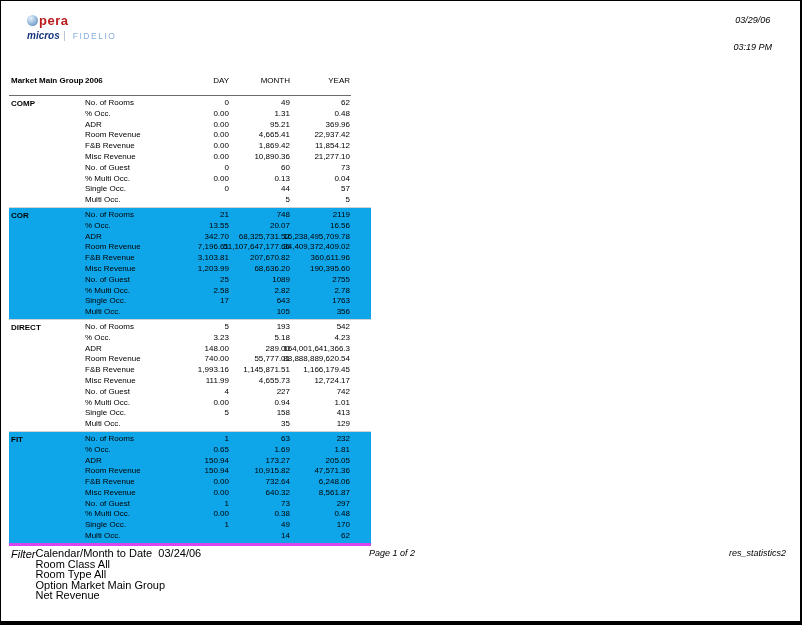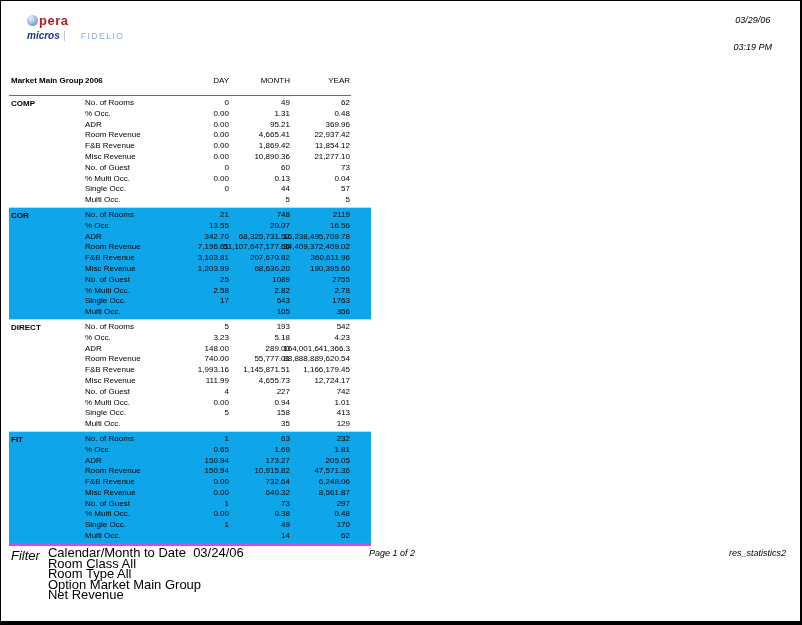--- a/index.html
+++ b/index.html
@@ -10,21 +10,21 @@
     font-family:"Liberation Sans","DejaVu Sans",sans-serif;
   }
 
   
   .logo { position:absolute; left:26px; top:12px; }
   .logo-opera { display:flex; align-items:center; gap:1px; color:#b91c1c; font-size:13px; font-weight:600; letter-spacing:.5px; }
   .globe-icon { width:11px; height:11px; border-radius:50%; display:inline-block;
     background:radial-gradient(circle at 35% 30%, #eaf2fb 0%, #9fc0e0 45%, #4d7fb5 100%); }
   .logo-micros { margin-top:2px; font-size:10px; white-space:nowrap; }
   .micros-text { color:#15357c; font-weight:bold; font-style:italic; }
-  .fidelio-text { color:#85aede; font-size:8.5px; letter-spacing:1.5px; margin-left:4px; padding-left:16px; border-left:1px solid #b9c6d9; }
+  .fidelio-text { color:#85aede; font-size:8.5px; letter-spacing:1.5px; margin-left:4px; padding-left:8px; border-left:1px solid #b9c6d9; }
 
   .title-block { position:absolute; left:200px; width:400px; top:13px; text-align:center; }
   .report-title { font-size:12.5px; font-weight:bold; font-style:italic; }
   .report-subtitle { font-size:11px; font-style:italic; margin-top:17px; }
 
   .datetime { position:absolute; right:28px; top:14px; text-align:center; font-size:9px; font-style:italic; }
   .report-time { margin-top:17px; }
 
   
   .stat-table { position:absolute; left:8px; top:72px; width:362px; font-size:8px; }
@@ -43,21 +43,21 @@
   #sections .section:last-child { border-bottom:3px solid #d946ef; }
   .group-name { position:absolute; left:2px; top:3px; font-weight:bold; font-size:8px; }
   .row { position:relative; height:10.8px; line-height:10.8px; }
   .row span { position:absolute; white-space:nowrap; }
   .cell.label { left:76px; }
   .cell.day   { right:142px; }
   .cell.month { right:81px; }
   .cell.year  { right:21px; }
 
   
-  .footer { position:absolute; left:10px; top:547px; font-size:13px; display:flex; gap:8px; }
+  .footer { position:absolute; left:10px; top:547px; font-size:11px; display:flex; }
   .filter-label { font-style:italic; }
   .filter-lines div { line-height:10.5px; white-space:pre; }
   .page-info { position:absolute; left:368px; top:547px; font-size:9px; font-style:italic; }
   .report-name { position:absolute; right:14px; top:547px; font-size:9px; font-style:italic; }
 </style>
 </head>
 <body>
 
 <div class="page">
 

